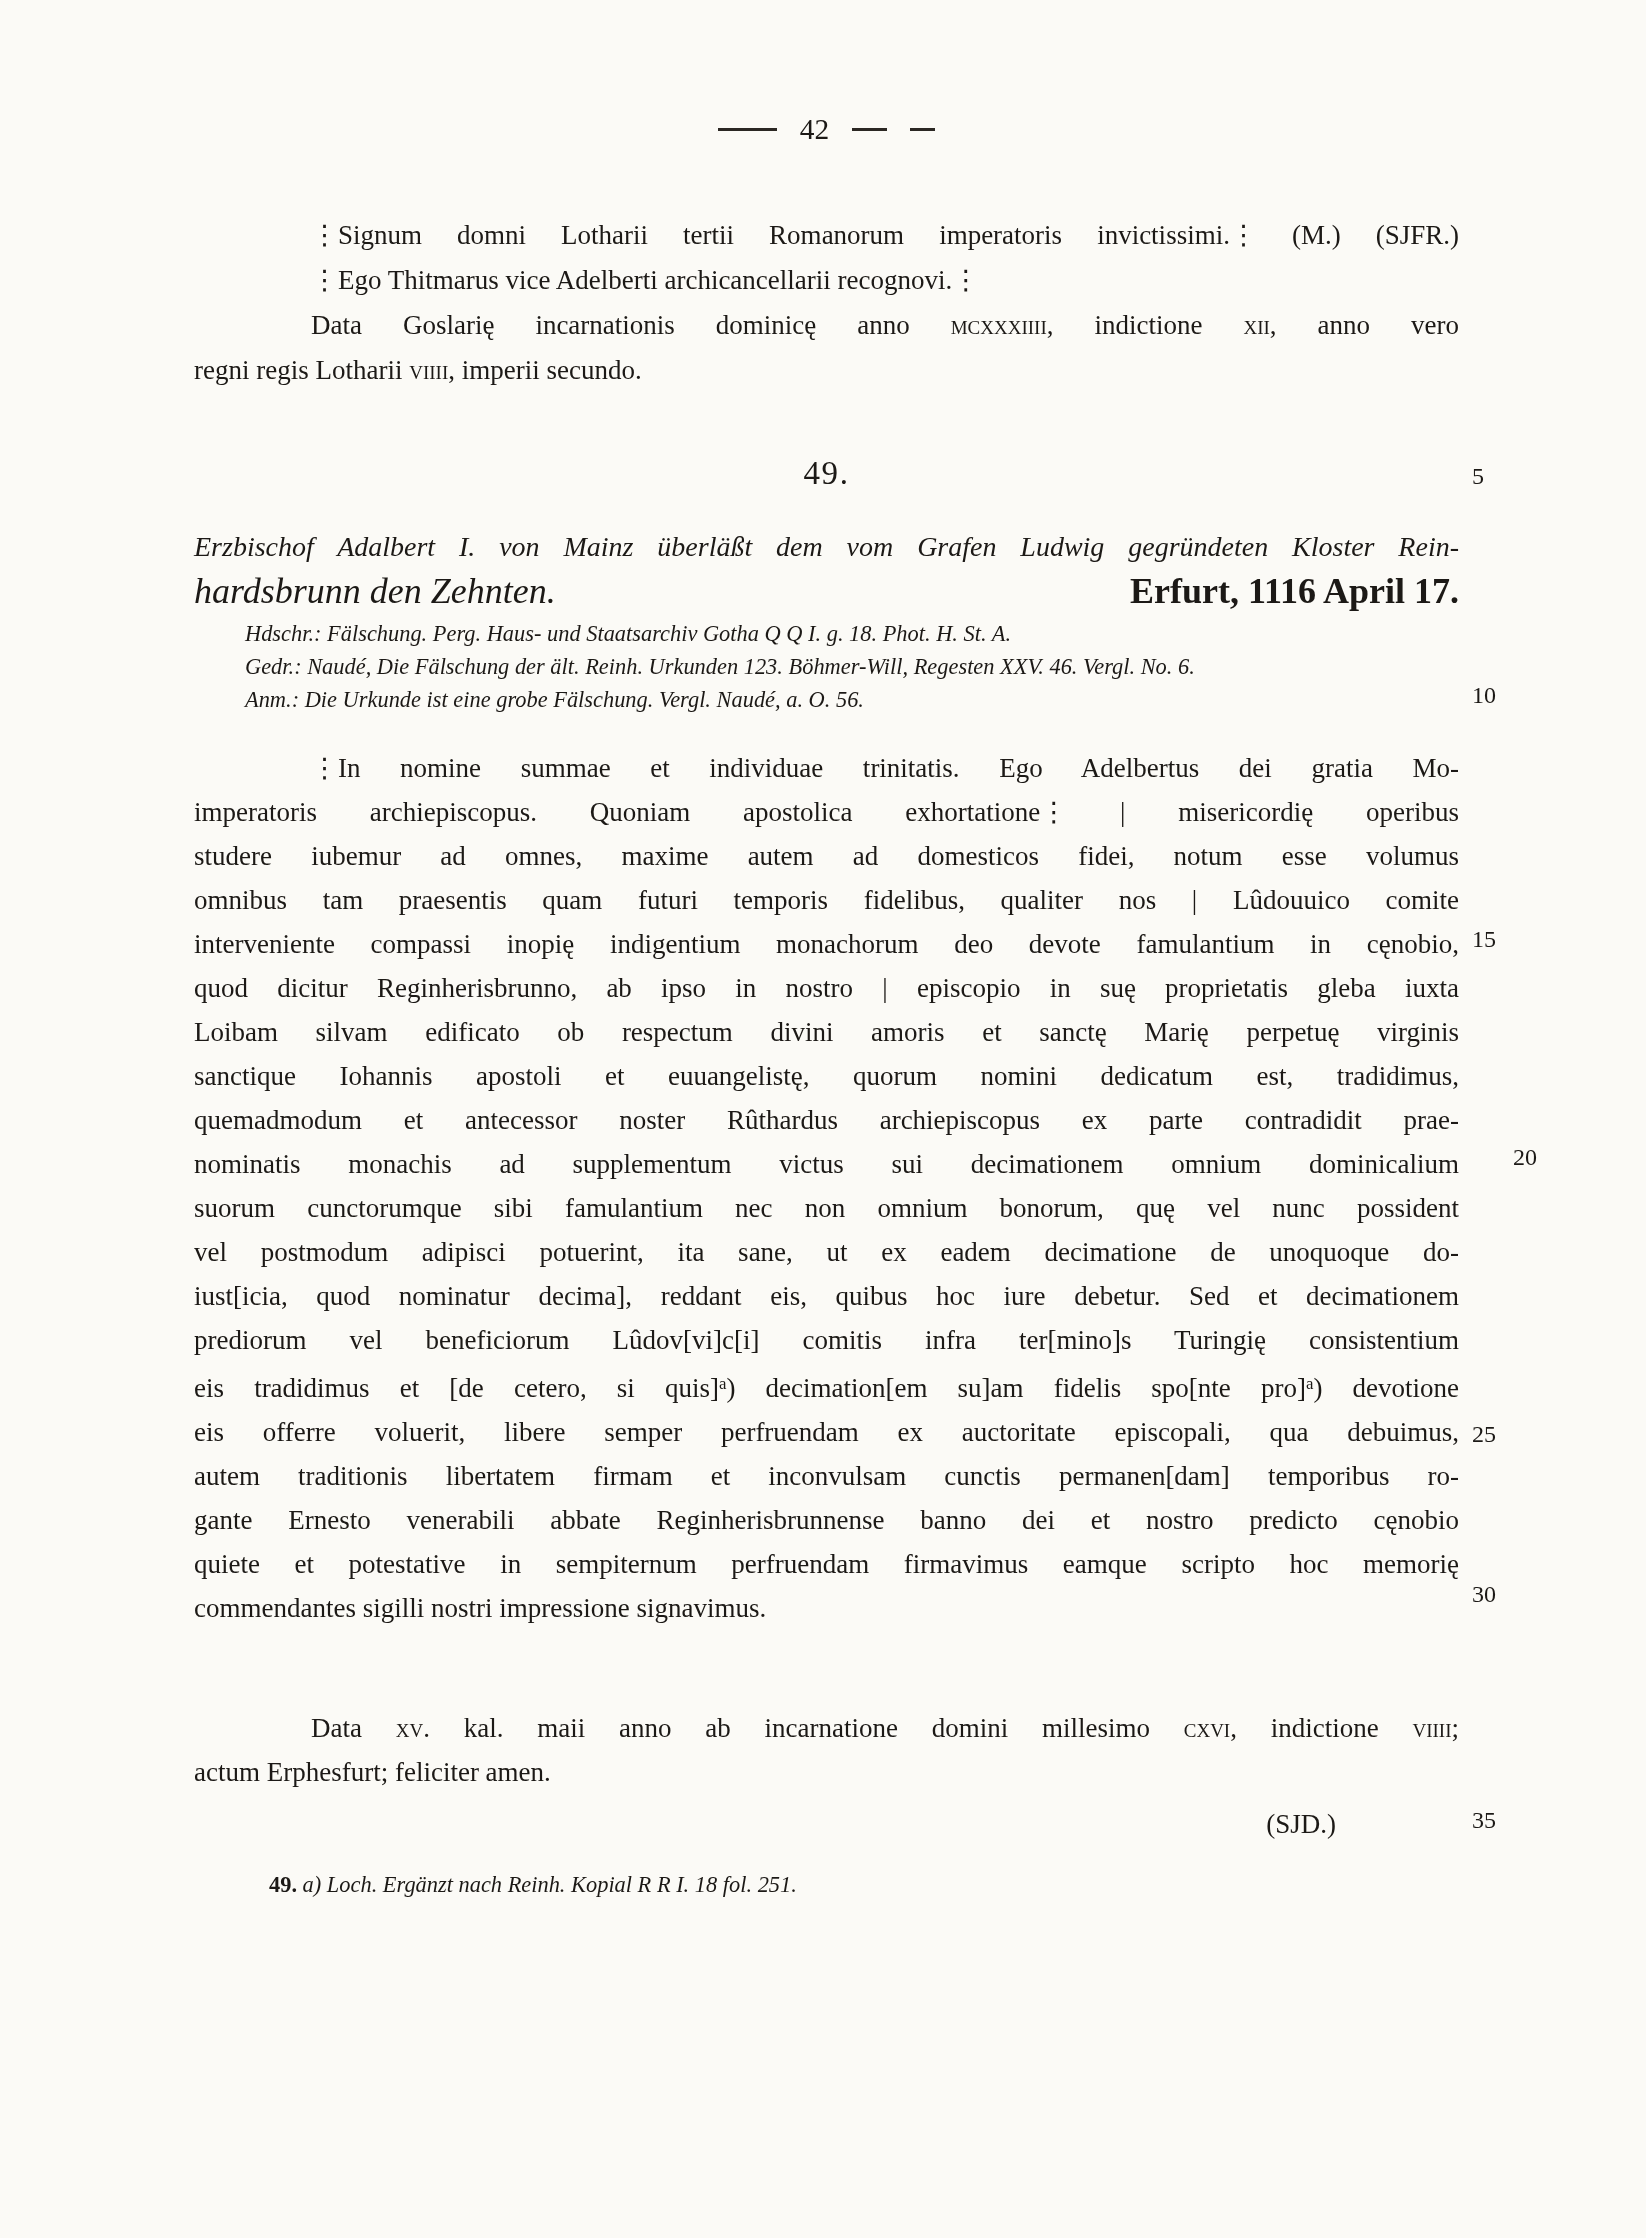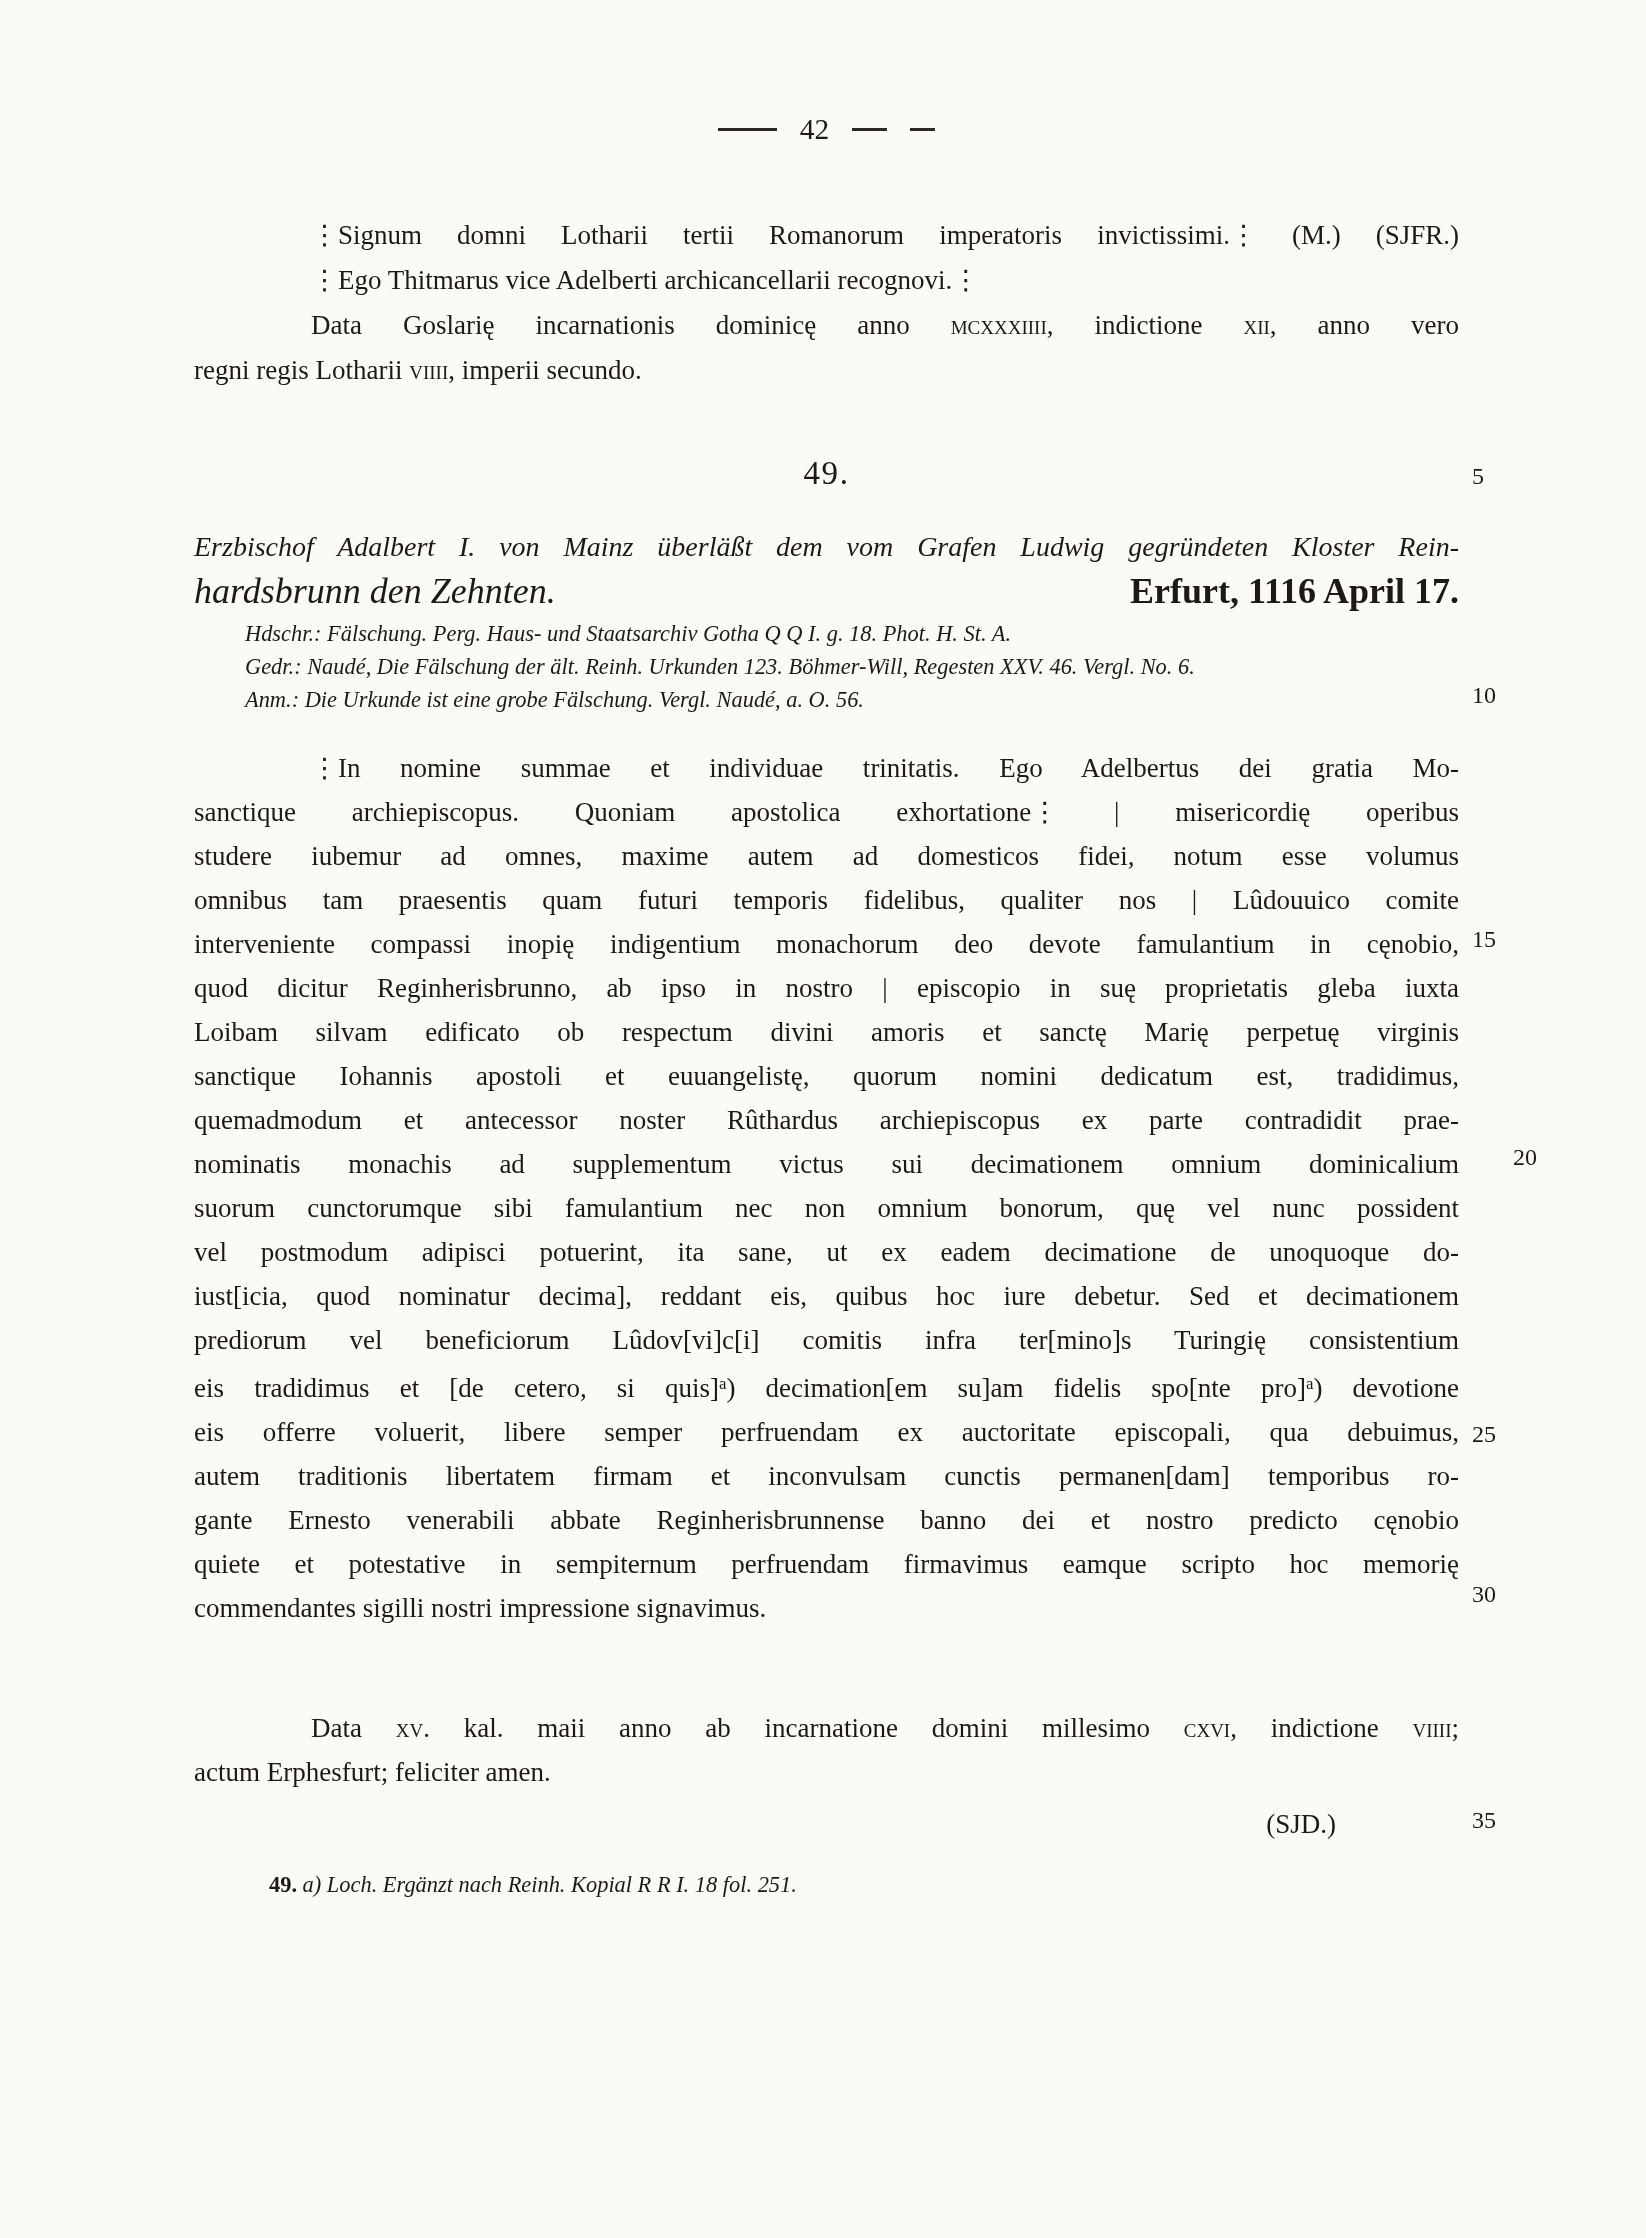--- a/index.html
+++ b/index.html
@@ -98,21 +98,21 @@
   </section>
 
   <section class="block srcnotes">
       <div class="tline">Hdschr.: Fälschung. Perg. Haus- und Staatsarchiv Gotha Q Q I. g. 18. Phot. H. St. A.</div>
       <div class="tline">Gedr.: Naudé, Die Fälschung der ält. Reinh. Urkunden 123. Böhmer-Will, Regesten XXV. 46. Vergl. No. 6.</div>
       <div class="tline">Anm.: Die Urkunde ist eine grobe Fälschung. Vergl. Naudé, a. O. 56.</div>
     </section>
 
   <section class="block bodytext">
       <div class="tline ind just">⋮In nomine summae et individuae trinitatis. Ego Adelbertus dei gratia Mo-</div>
-      <div class="tline just">sanctique archiepiscopus. Quoniam apostolica exhortatione⋮ | misericordię operibus</div>
+      <div class="tline just">imperatoris archiepiscopus. Quoniam apostolica exhortatione⋮ | misericordię operibus</div>
       <div class="tline just">studere iubemur ad omnes, maxime autem ad domesticos fidei, notum esse volumus</div>
       <div class="tline just">omnibus tam praesentis quam futuri temporis fidelibus, qualiter nos | Lûdouuico comite</div>
       <div class="tline just">interveniente compassi inopię indigentium monachorum deo devote famulantium in cęnobio,</div>
       <div class="tline just">quod dicitur Reginherisbrunno, ab ipso in nostro | episcopio in suę proprietatis gleba iuxta</div>
       <div class="tline just">Loibam silvam edificato ob respectum divini amoris et sanctę Marię perpetuę virginis</div>
       <div class="tline just">sanctique Iohannis apostoli et euuangelistę, quorum nomini dedicatum est, tradidimus,</div>
       <div class="tline just">quemadmodum et antecessor noster Rûthardus archiepiscopus ex parte contradidit prae-</div>
       <div class="tline just">nominatis monachis ad supplementum victus sui decimationem omnium dominicalium</div>
       <div class="tline just">suorum cunctorumque sibi famulantium nec non omnium bonorum, quę vel nunc possident</div>
       <div class="tline just">vel postmodum adipisci potuerint, ita sane, ut ex eadem decimatione de unoquoque do-</div>

